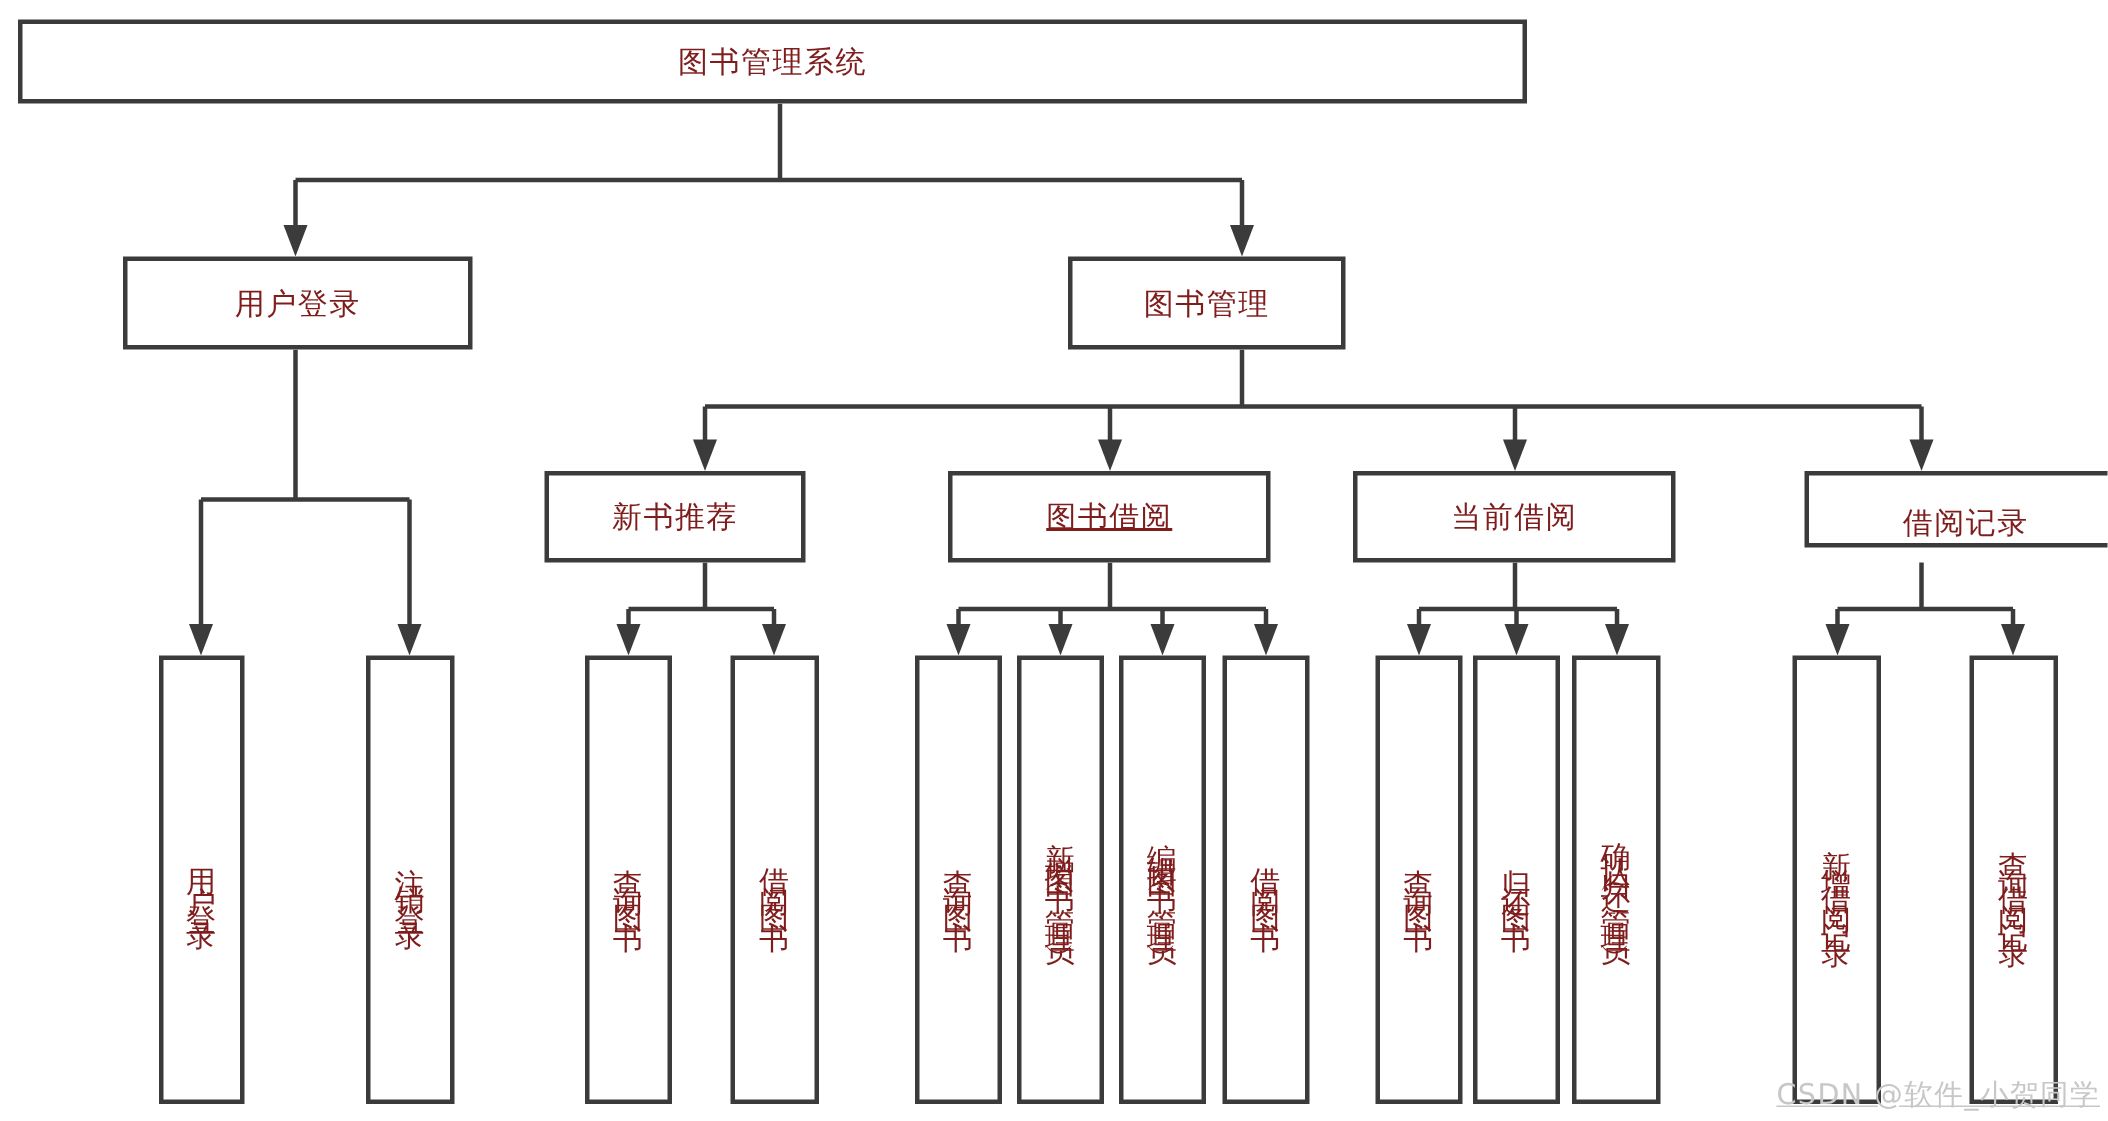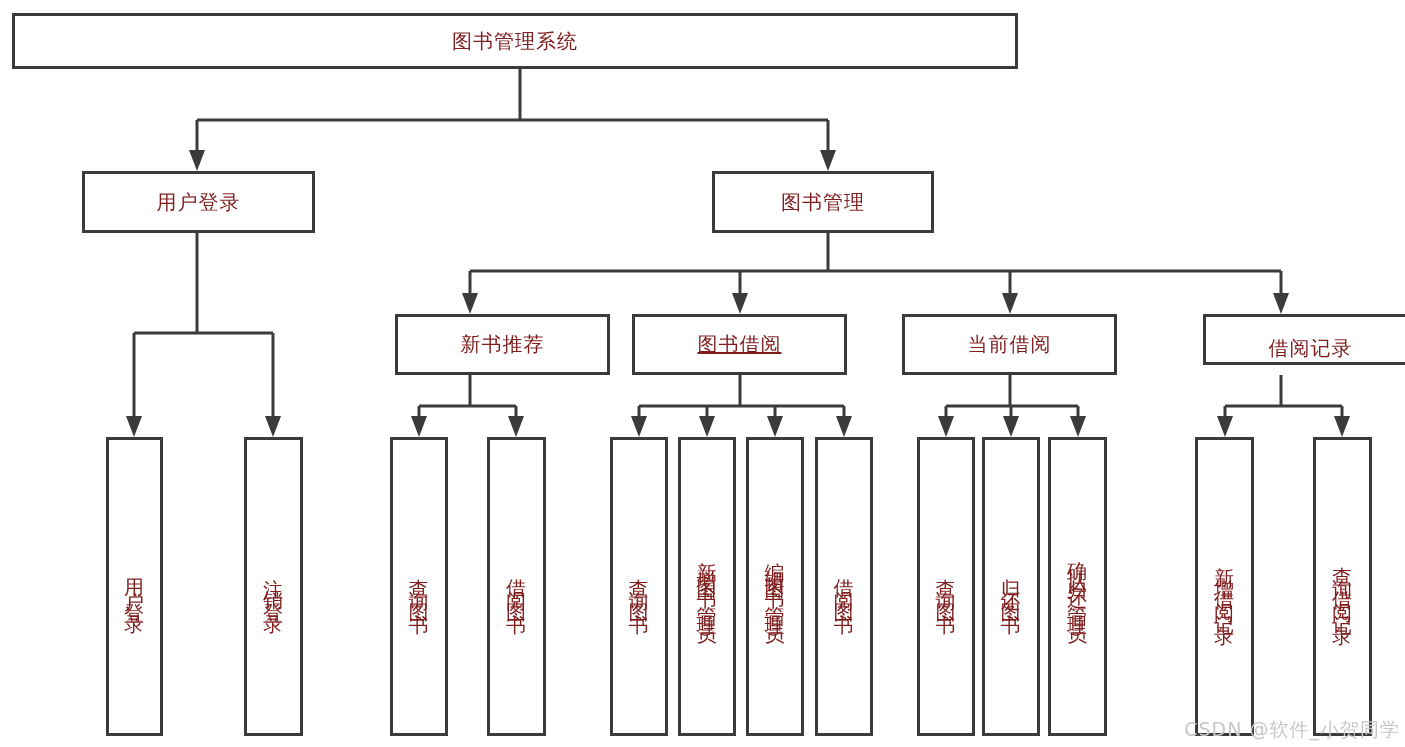--- a/index.html
+++ b/index.html
@@ -50,20 +50,21 @@
   }
   .watermark {
     position: absolute;
     right: 5px;
     bottom: 4px;
     z-index: 3;
     font-size: 19px;
     color: #c7c7c7;
     letter-spacing: 1px;
     white-space: nowrap;
+    text-decoration: underline;
   }
 </style>
 </head>
 <body>
 
 <svg id="wires" viewBox="0 0 1405 747" xmlns="http://www.w3.org/2000/svg">
     <line x1="520" y1="69" x2="520" y2="120" stroke="#3b3b3b" stroke-width="3"></line>
     <line x1="197" y1="120" x2="828" y2="120" stroke="#3b3b3b" stroke-width="3"></line>
     <line x1="197" y1="120" x2="197" y2="154" stroke="#3b3b3b" stroke-width="3"></line>
     <line x1="828" y1="120" x2="828" y2="154" stroke="#3b3b3b" stroke-width="3"></line>
@@ -117,25 +118,25 @@
     <polygon points="1334,416 1350,416 1342,437" fill="#3b3b3b"></polygon>
   </svg>
 
 <div class="box" style="left:12px; top:13px; width:1006px; height:56px;">
   <span class="lbl">图书管理系统</span>
 </div>
 
 <div class="box" style="left:82px; top:171px; width:233px; height:62px;">
   <span class="lbl">用户登录</span>
 </div>
-<div class="box" style="left:712px; top:171px; width:222px; height:62px;">
+<div class="box" style="left:712px; top:171px; width:185px; height:62px;">
   <span class="lbl">图书管理</span>
 </div>
 
-<div class="box" style="left:363px; top:314px; width:215px; height:61px;margin-left:32px;">
+<div class="box" style="left:363px; top:314px; width:174px; height:61px;">
   <span class="lbl">新书推荐</span>
 </div>
 <div class="box" style="left:632px; top:314px; width:215px; height:61px;text-decoration:underline;">
   <span class="lbl">图书借阅</span>
 </div>
 <div class="box" style="left:902px; top:314px; width:215px; height:61px;">
   <span class="lbl">当前借阅</span>
 </div>
 <div class="box" style="left:1203px; top:314px; width:215px; height:51px;align-items:flex-end;">
   <span class="lbl">借阅记录</span>

